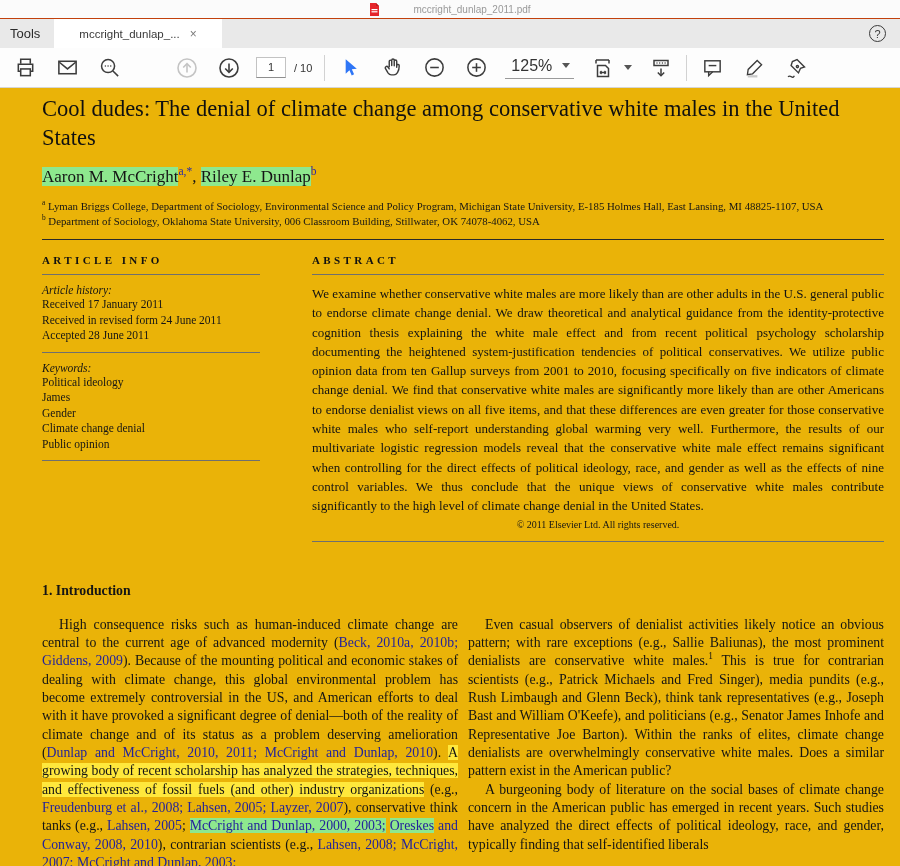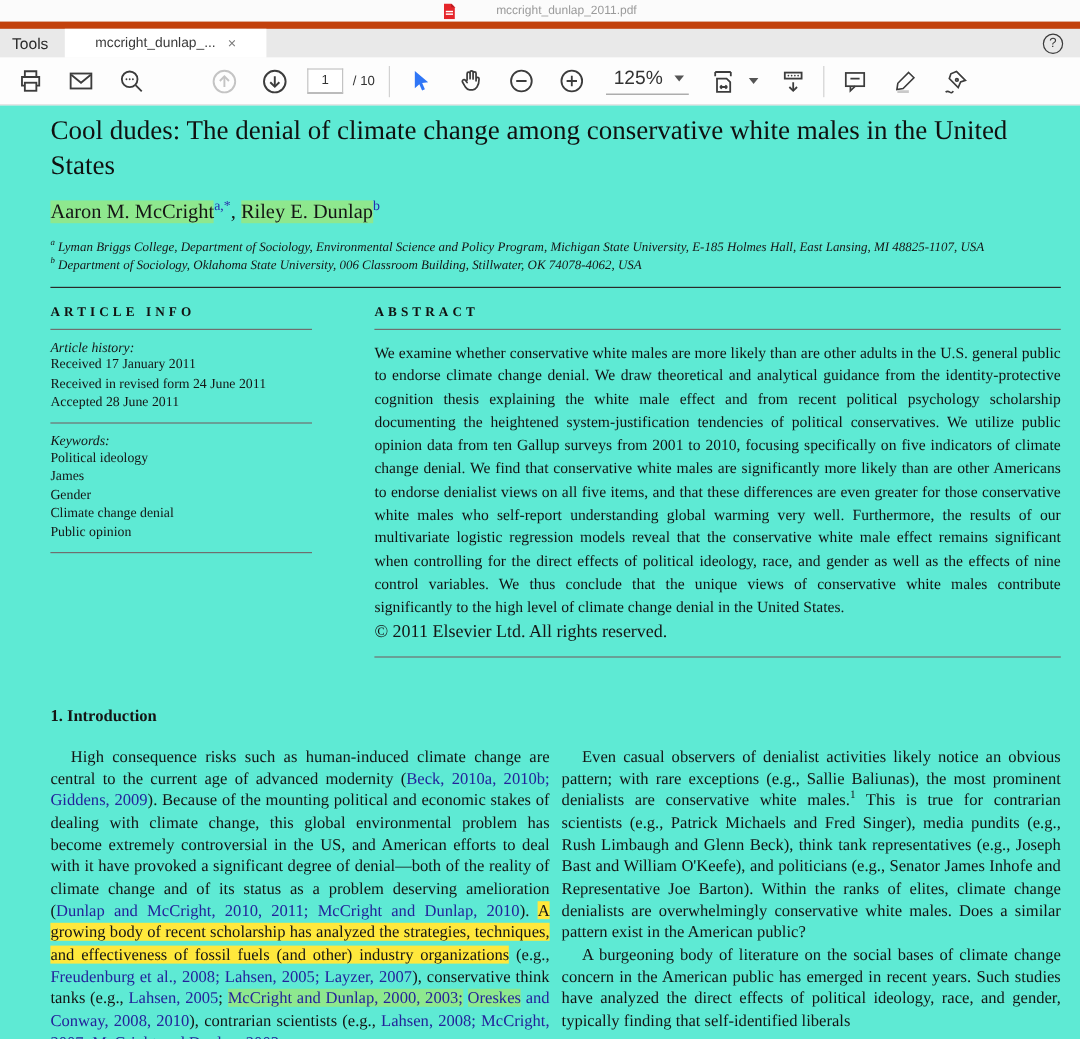--- a/index.html
+++ b/index.html
@@ -10,56 +10,56 @@
     --chrome-border:#d6d6d6;
     --icon:#3c3c3c;
   }
   *{box-sizing:border-box;margin:0;padding:0;}
   html,body{width:900px;height:866px;overflow:hidden;background:#fff;}
   body{font-family:"Liberation Sans",sans-serif;}
 
   
   .titlebar{height:18px;background:#fbfbfb;display:flex;align-items:center;justify-content:center;gap:4px;}
   .titlebar .fname{font-size:10px;color:#9a9a9a;padding-left:29px;}
-  .tabbar{height:30px;background:#e9e9e9;border-top:6px solid #c2410c;display:flex;align-items:stretch;text-align:right;}
+  .tabbar{height:30px;background:#e9e9e9;border-top:1px solid #c2410c;display:flex;align-items:stretch;text-align:right;}
   .tools-tab{display:flex;align-items:center;padding:0 14px 0 10px;font-size:13px;color:#2b2b2b;cursor:default;}
   .doc-tab{display:flex;align-items:center;gap:10px;background:#fff;padding:0 25px;font-size:11.5px;color:#3a3a3a;min-width:135px;}
   .tab-close{color:#7a7a7a;font-size:12px;line-height:1;cursor:default;}
   .tab-spacer{flex:1;}
   .help-btn{align-self:center;width:17px;height:17px;border:1.5px solid #3a3a3a;border-radius:50%;display:flex;align-items:center;justify-content:center;font-size:11px;color:#3a3a3a;margin-right:14px;}
   .toolbar{height:40px;background:#fdfdfd;border-bottom:1px solid var(--chrome-border);display:flex;align-items:center;padding-left:12px;}
   .tbtn{background:none;border:none;width:26px;height:26px;display:flex;align-items:center;justify-content:center;padding:0;cursor:default;}
   .tbtn svg{display:block;}
   .sep{width:1px;height:26px;background:#d2d2d2;margin:0 12px;}
   .pagebox{width:30px;height:21px;border:1px solid #c3c3c3;border-bottom:1px solid #8f8f8f;font-size:11px;color:#333;text-align:center;line-height:19px;margin-left:14px;background:#fff;}
   .pagetotal{font-size:11px;color:#333;margin-left:8px;}
   .zoomctl{display:flex;align-items:center;gap:10px;border-bottom:1px solid #9a9a9a;padding:0 4px 3px 6px;margin-left:16px;}
   .zoomctl .zv{font-size:16px;color:#333;}
   .caret{width:0;height:0;border-left:4px solid transparent;border-right:4px solid transparent;border-top:5px solid #555;}
   .mlxl{margin-left:52px;} .mlmd{margin-left:16px;} .mlsm{margin-left:8px;}
 
   
-  .docarea{height:778px;background:#5eead4;padding:6px 16px 0 42px;font-family:"Liberation Serif",serif;color:var(--ink);overflow:hidden;}
+  .docarea{height:778px;background:#eab308;padding:6px 16px 0 42px;font-family:"Liberation Serif",serif;color:var(--ink);overflow:hidden;}
   .paper-title{font-size:22.5px;line-height:29px;font-weight:400;color:#101010;max-width:835px;}
   .authors{margin-top:15px;font-size:17px;}
-  .affils{margin-top:12px;font-size:10.8px;line-height:15px;font-style:italic;}
+  .affils{margin-top:12px;font-size:10.8px;line-height:15px;}
   .rule-heavy{border:none;border-top:1.2px solid #2a2a2a;margin-top:10px;}
   .rule-thin{border:none;border-top:1px solid #6f6f6f;}
   .meta-row{display:flex;align-items:stretch;margin-top:14px;}
   .info-col{width:218px;margin-right:52px;display:flex;flex-direction:column;}
   .abs-col{flex:1;display:flex;flex-direction:column;}
   .sec-cap{font-size:11px;font-weight:700;letter-spacing:3.4px;color:#111;}
   .info-col .rule-thin{margin-top:8px;}
   .abs-col .rule-thin{margin-top:8px;}
   .ital-label{font-style:italic;font-size:11.5px;margin-top:9px;}
   .meta-lines{font-size:11.5px;line-height:15.5px;margin-top:1px;}
   .info-rule2{margin-top:11px;}
   .rule-bottom{margin-top:auto;}
   .abs-text{margin-top:9px;font-size:13px;line-height:19.3px;text-align:justify;color:#131313;}
-  .abs-copy{margin-top:3px;font-size:15px;text-align:left;}
+  .abs-copy{margin-top:3px;font-size:10px;text-align:center;}
   .abs-col .rule-bottom{margin-top:11px;}
   .intro-head{margin-top:41px;font-size:13.8px;font-weight:700;}
   .cols{display:flex;margin-top:17px;}
   .col-l{width:416px;margin-right:10px;}
   .col-r{flex:1;}
   .body-p{font-size:13.8px;line-height:18.35px;text-align:justify;color:#141414;}
   .body-p.indent{text-indent:17px;}
 
   
   .seg-p{}

